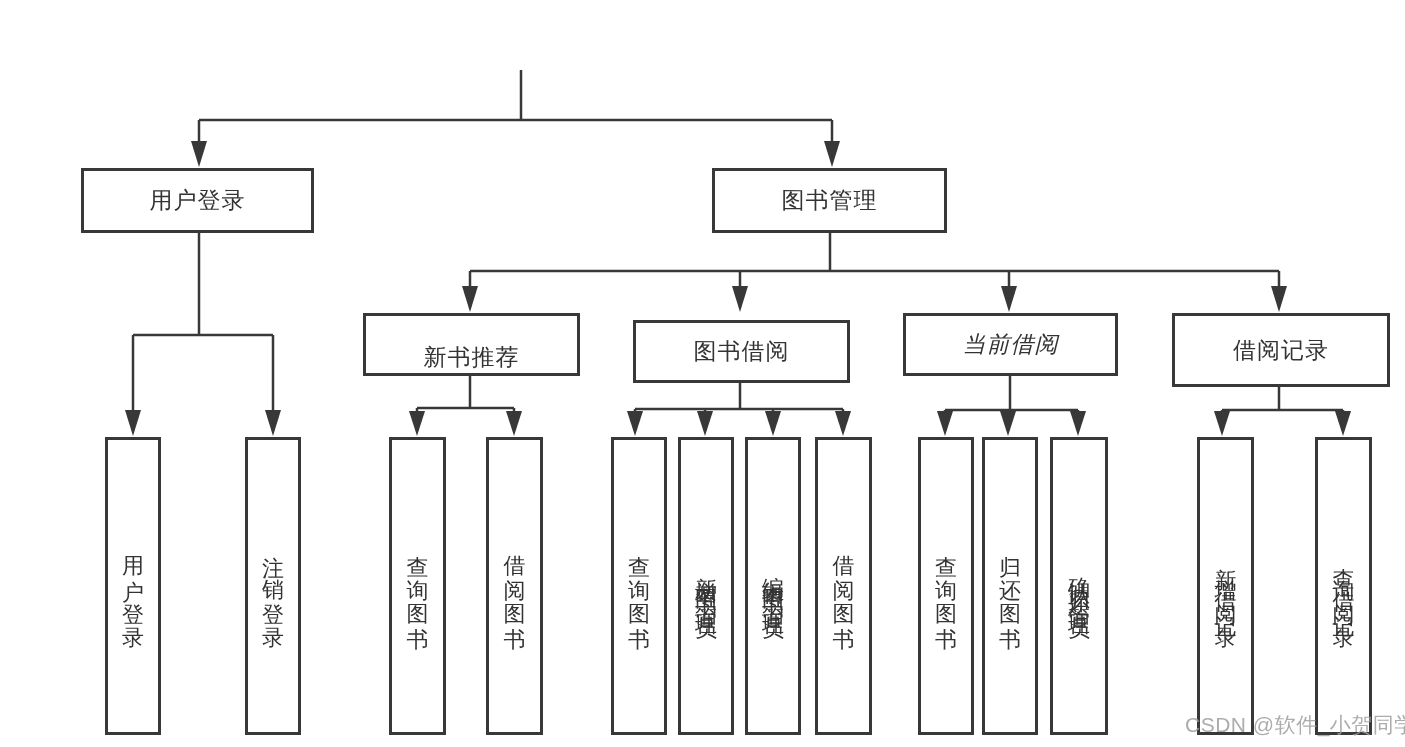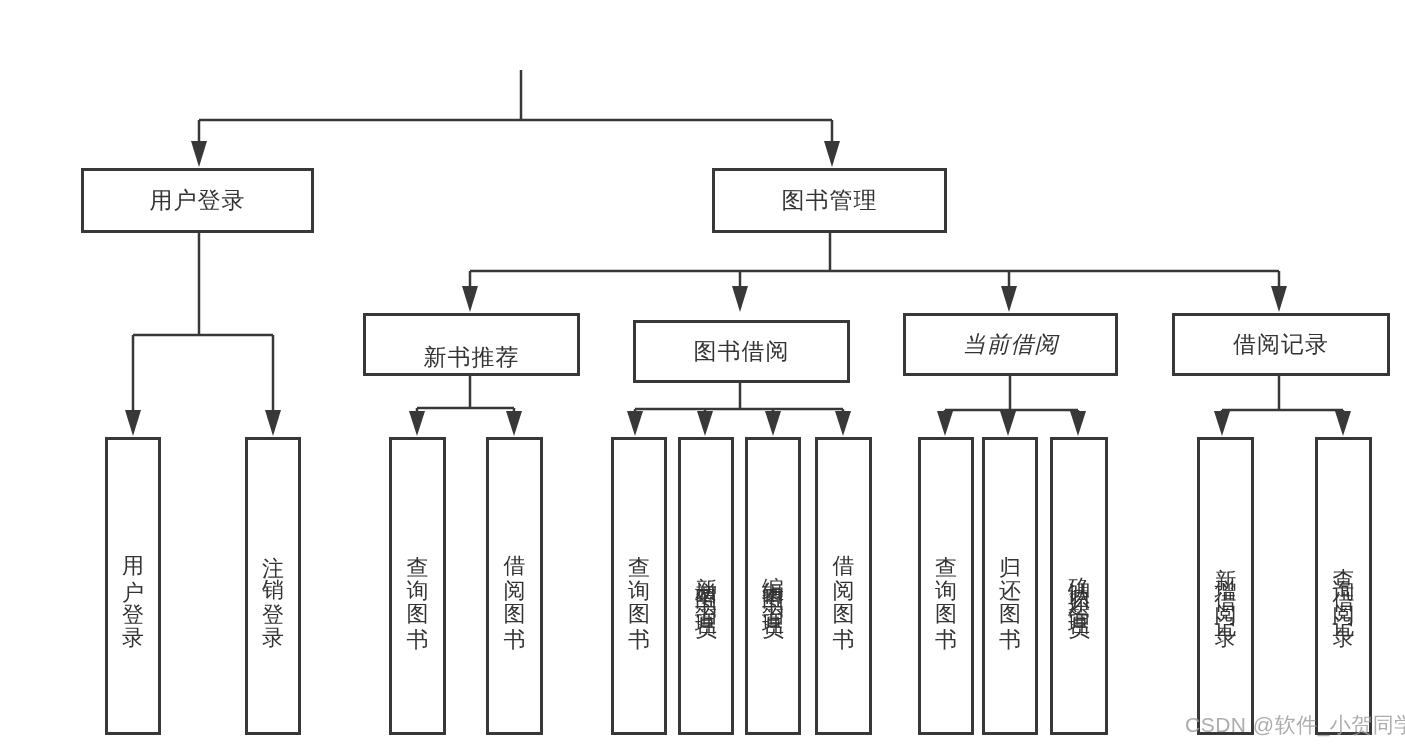--- a/index.html
+++ b/index.html
@@ -24,21 +24,21 @@
 
   
   .n-root{left:21px;top:13px;width:1001px;height:57px;}
   
   .n-login{left:81px;top:168px;width:233px;height:65px;}
   .n-mgmt{left:712px;top:168px;width:235px;height:65px;}
   
   .n-newbook{left:363px;top:313px;width:217px;height:63px;align-items:flex-end;}
   .n-borrow{left:633px;top:313px;width:217px;height:63px;margin-top:7px;}
   .n-current{left:903px;top:313px;width:215px;height:63px;font-style:italic;}
-  .n-record{left:1172px;top:313px;width:218px;height:63px;}
+  .n-record{left:1172px;top:313px;width:218px;height:74px;}
   
   .vbox{top:437px;height:298px;width:56px;}
   .l-1{left:105px;}  .l-2{left:245px;}
   .l-3{left:389px;width:57px;} .l-4{left:486px;width:57px;}
   .l-5{left:611px;} .l-6{left:678px;} .l-7{left:745px;} .l-8{left:815px;width:57px;}
   .l-9{left:918px;} .l-10{left:982px;} .l-11{left:1050px;width:58px;}
   .l-12{left:1197px;width:57px;} .l-13{left:1315px;width:57px;}
 
   .watermark{
     position:absolute;left:1185px;top:711px;font-size:21px;

